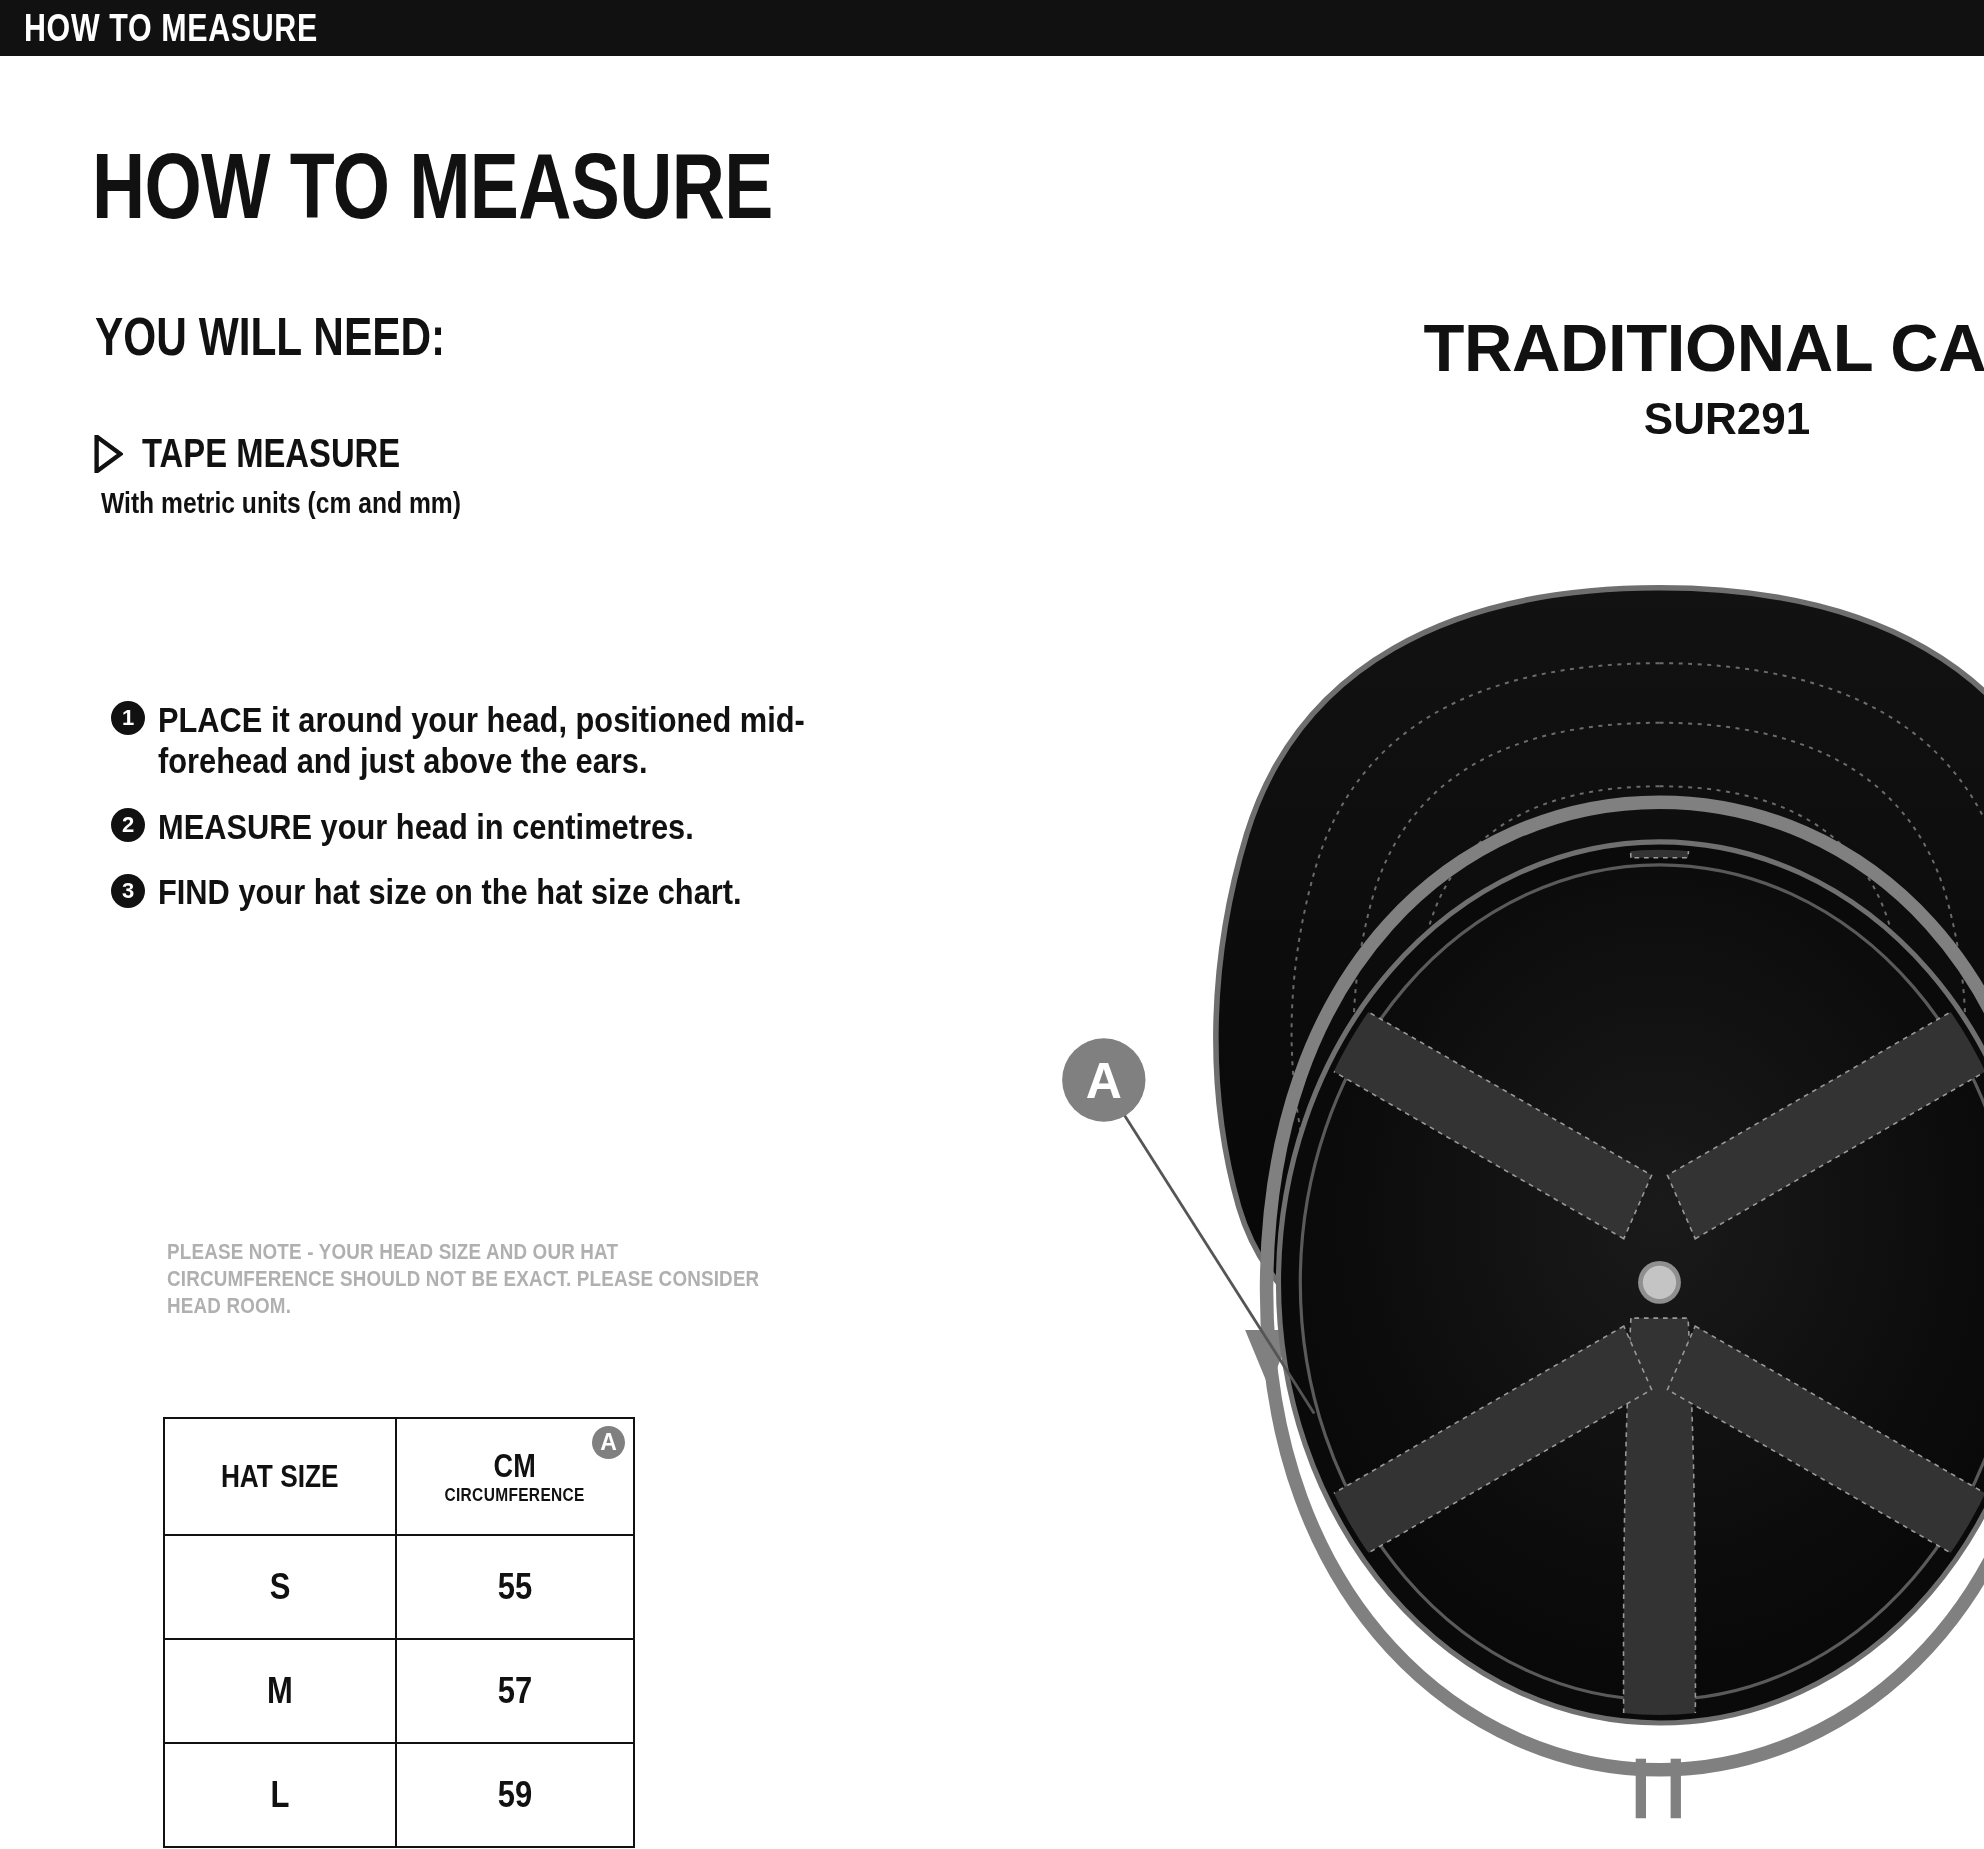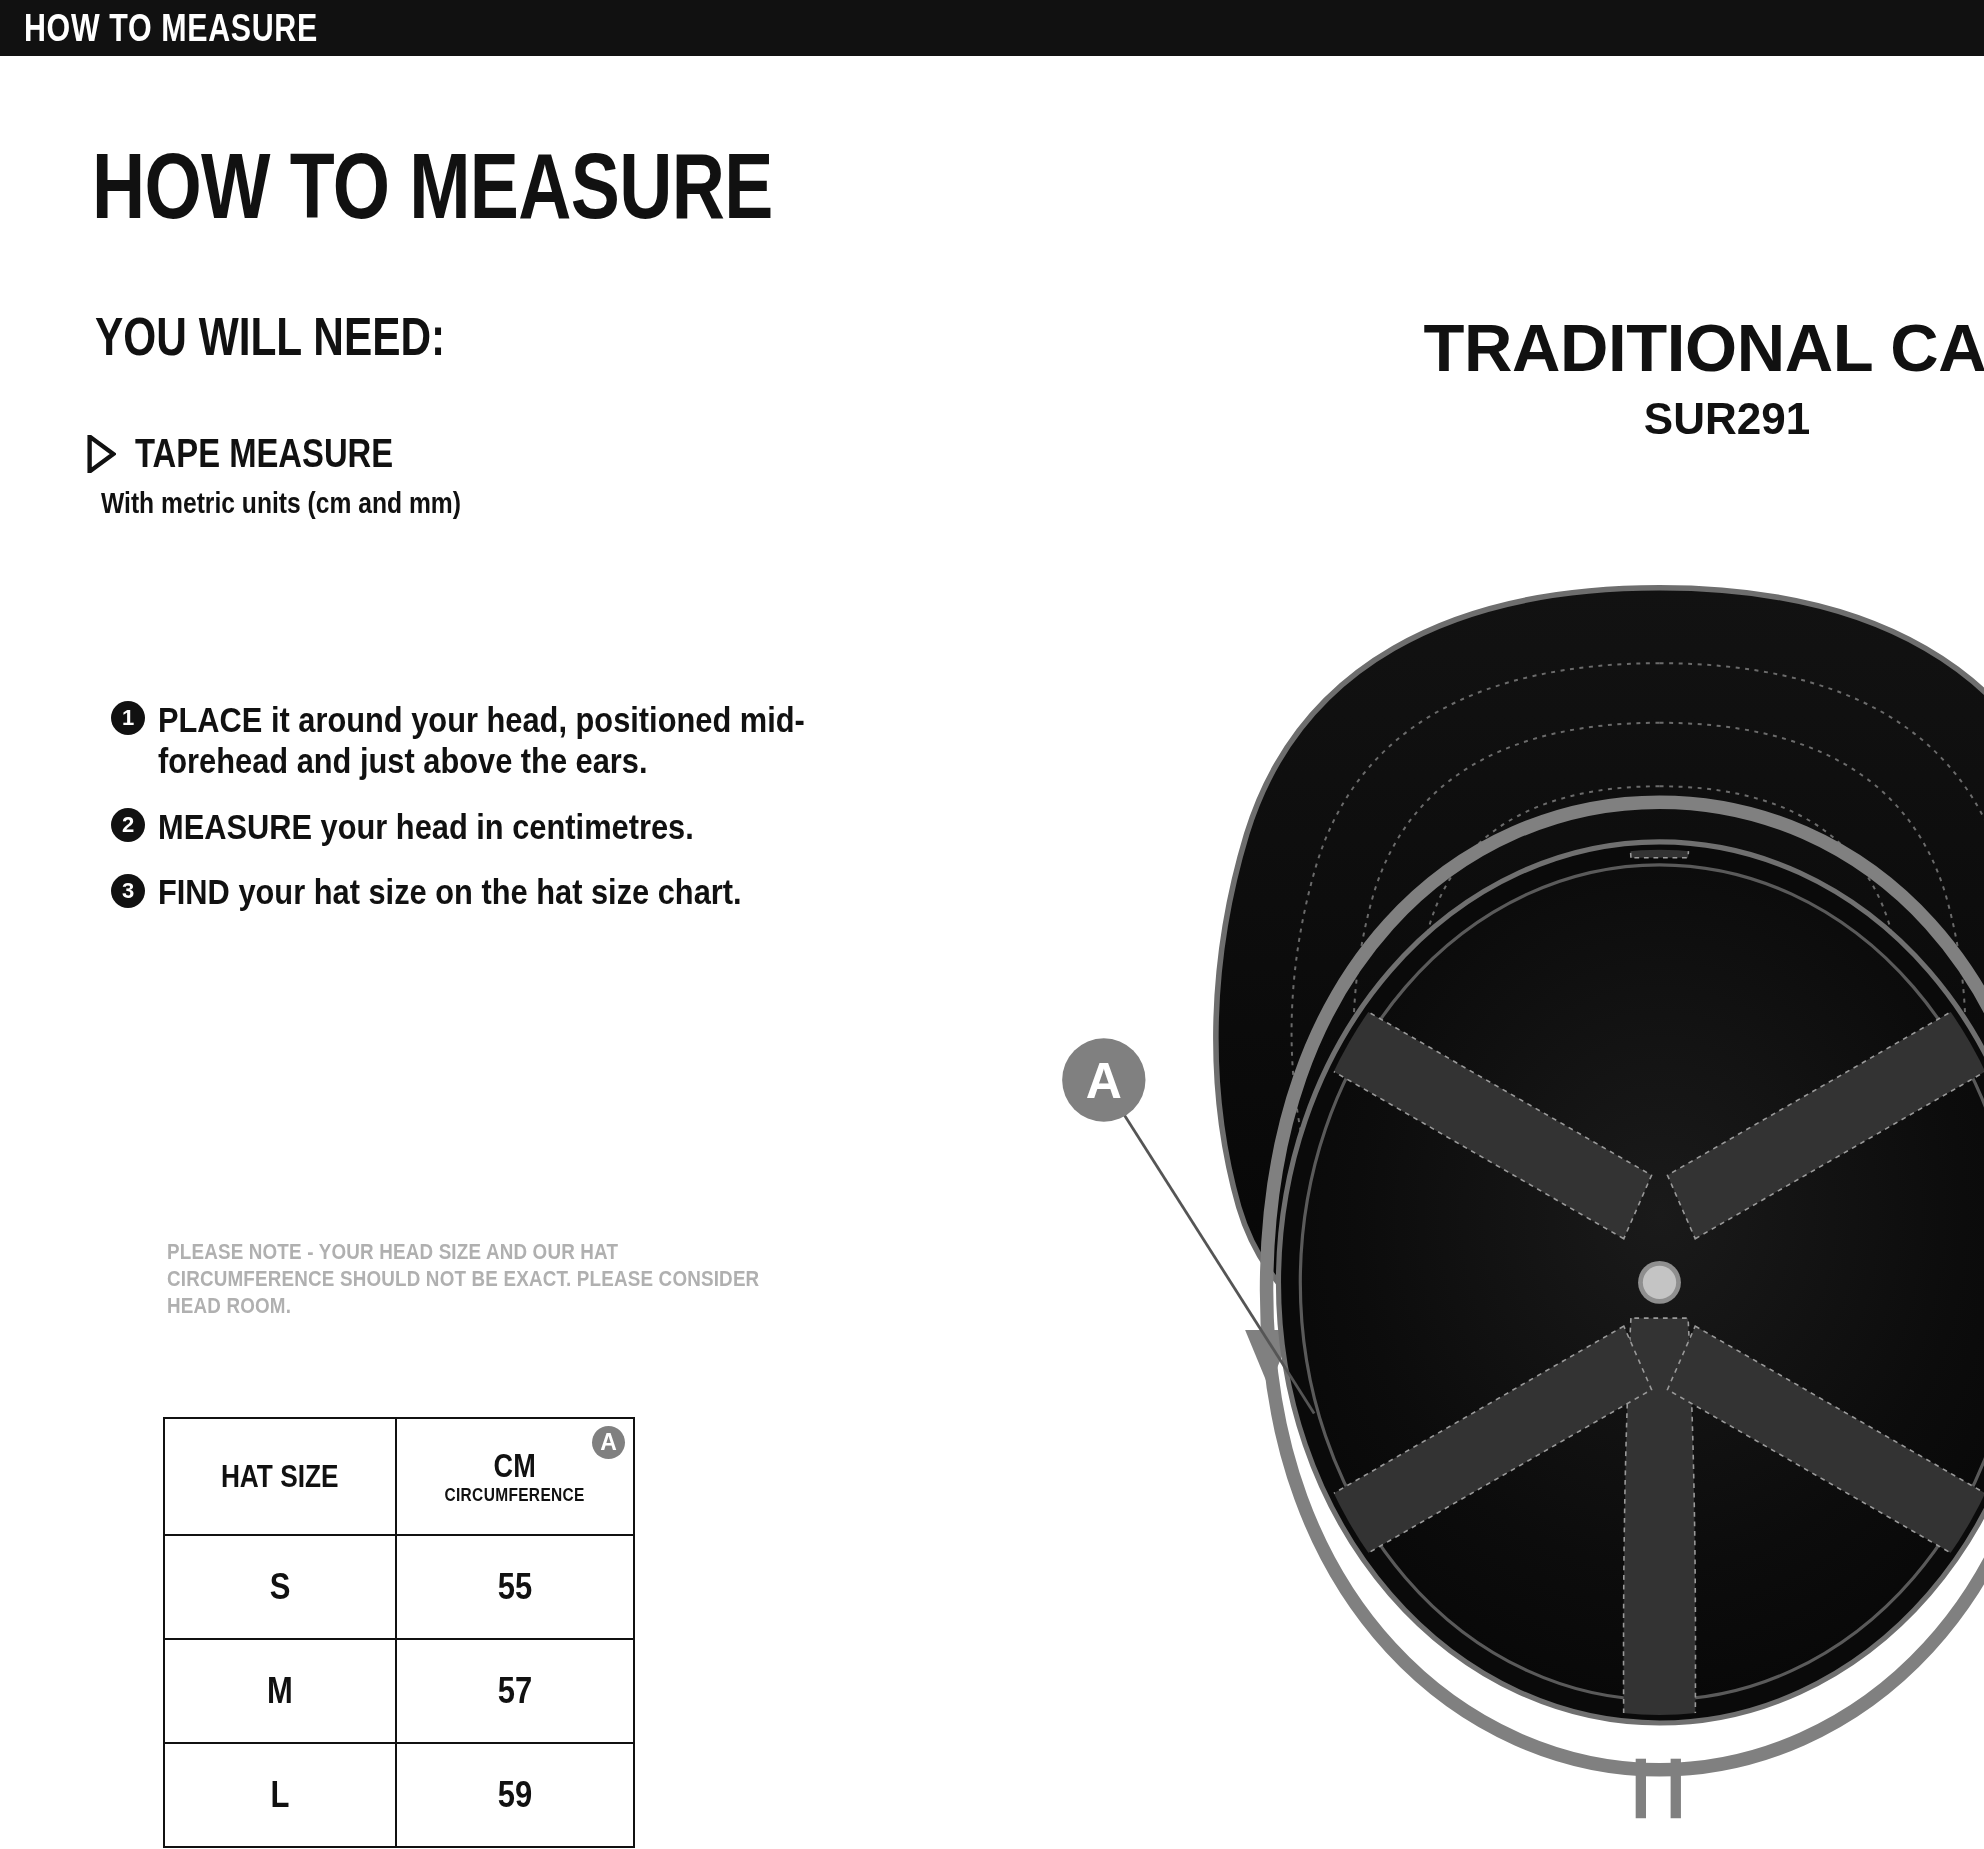--- a/index.html
+++ b/index.html
@@ -31,21 +31,21 @@
     transform:scaleX(.80);transform-origin:left top;
   }
   .h2{
     position:absolute;left:95px;top:310px;
     font-size:53px;font-weight:700;color:#111111;
     letter-spacing:0px;line-height:53px;white-space:nowrap;
     transform:scaleX(.80);transform-origin:left top;
   }
 
   .need-row{
-    position:absolute;left:87px;top:433px;width:675px;height:52px;
+    position:absolute;left:94px;top:433px;width:675px;height:52px;
   }
   .tri-icon{
     position:absolute;left:0;top:2.4px;width:29px;height:38px;
   }
   .need-label{
     position:absolute;left:48px;top:0px;
     font-size:41px;font-weight:700;color:#111111;
     line-height:41px;white-space:nowrap;
     transform:scaleX(.80);transform-origin:left top;
   }

